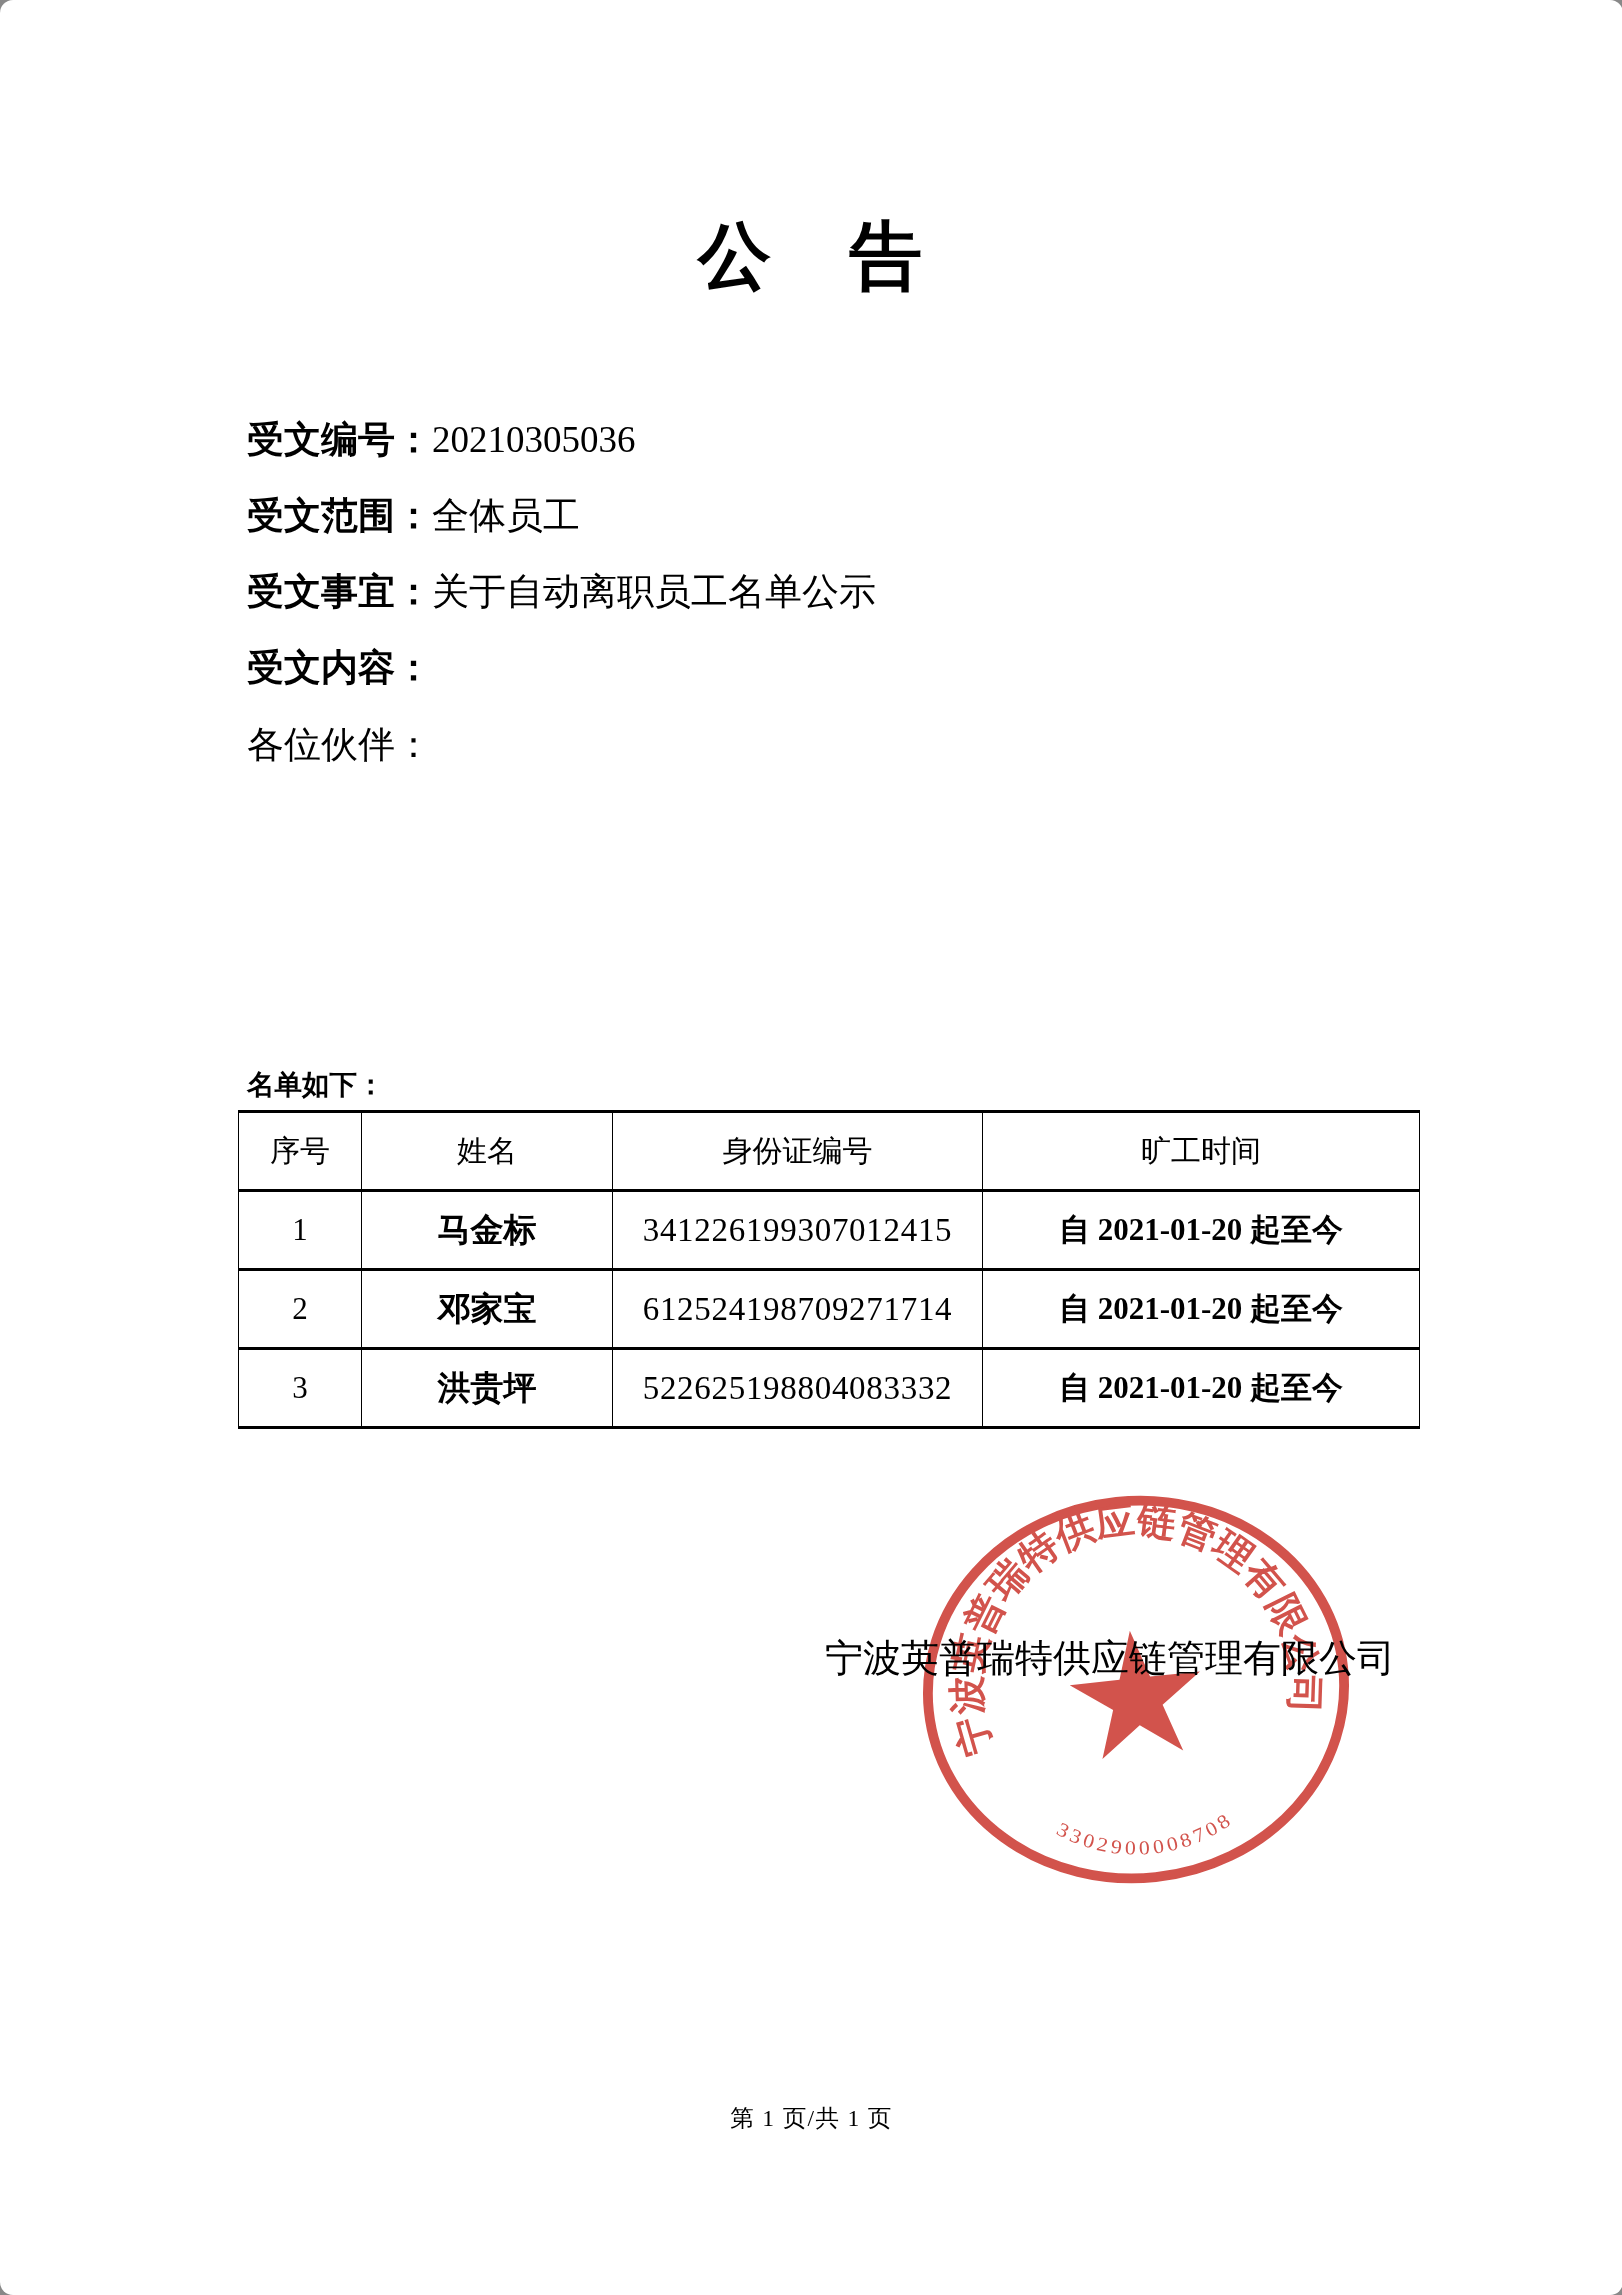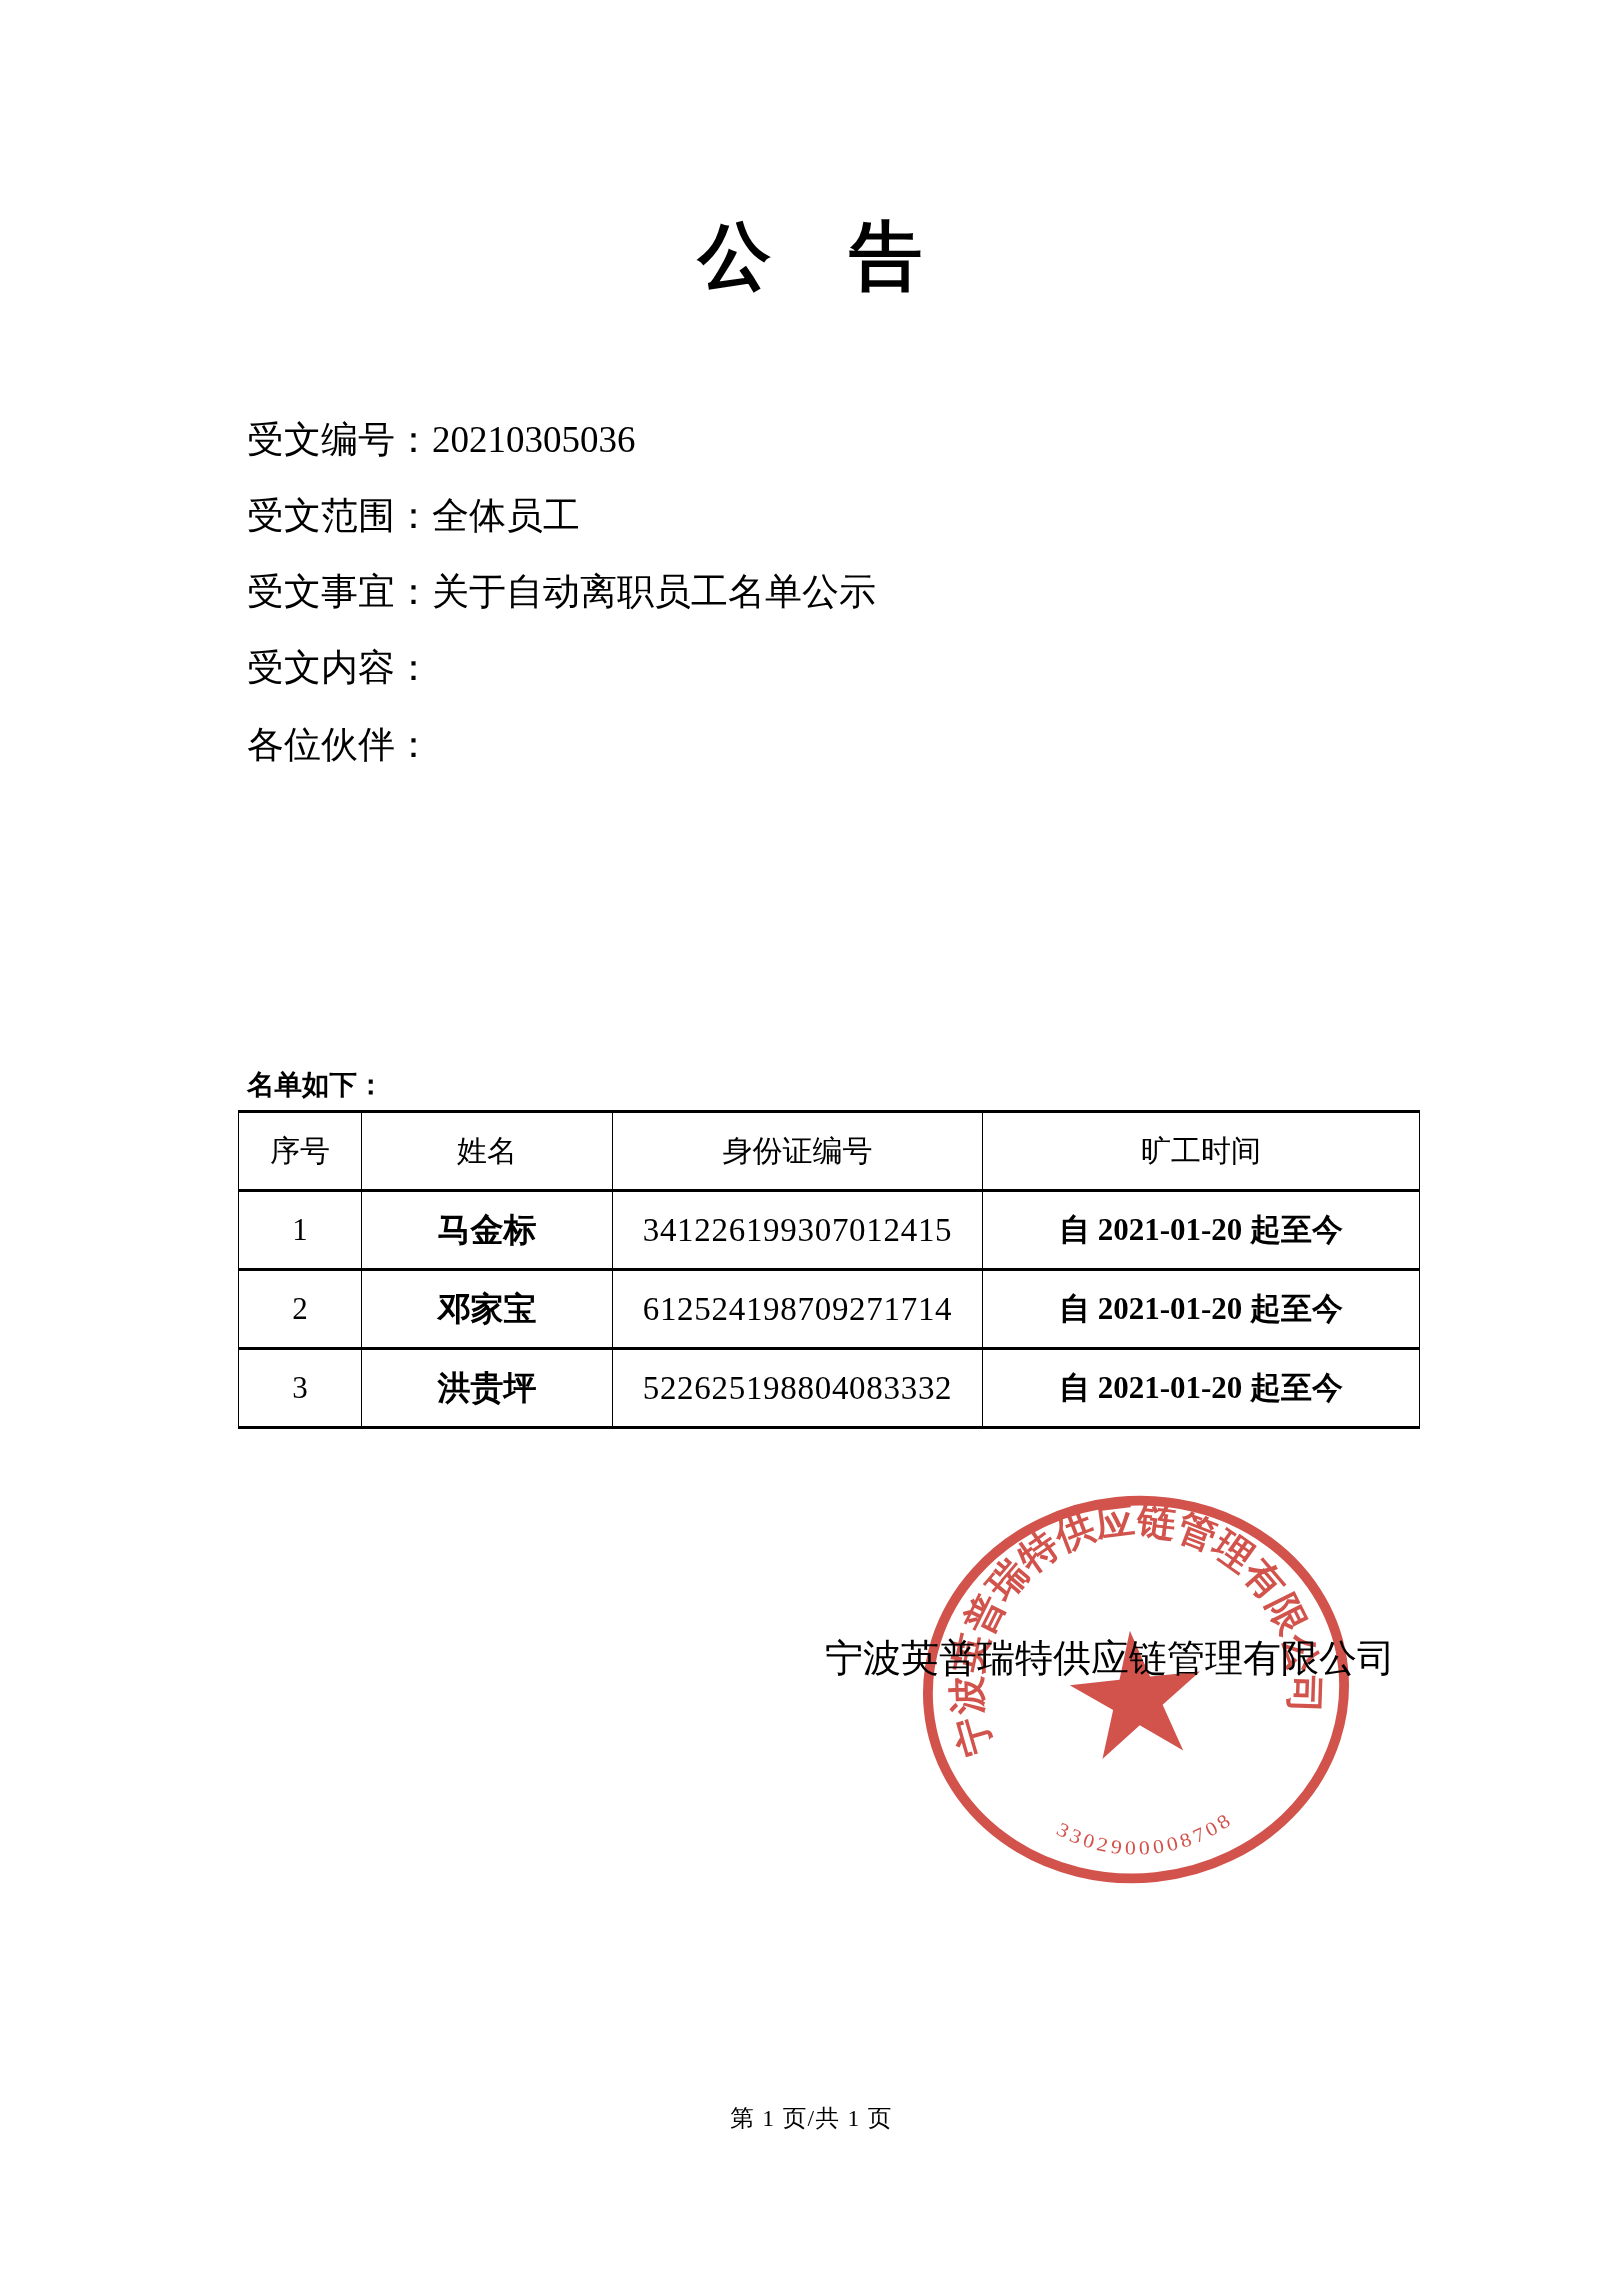--- a/index.html
+++ b/index.html
@@ -3,30 +3,31 @@
 <meta charset="utf-8">
 <style>
   html,body{margin:0;padding:0;background:#888;}
   .page{
     position:relative;
     width:1623px;height:2295px;
     background:#ffffff;
     font-family:"Liberation Serif","DejaVu Serif",serif;
     color:#000;
     overflow:hidden;
+    border-radius:13px;
   }
   .doc-title{
     position:absolute;top:208px;left:0;width:100%;
     text-align:center;font-size:73px;font-weight:bold;
     letter-spacing:2.6px;
   }
   .field{
     position:absolute;left:247px;font-size:37px;white-space:nowrap;
   }
-  .field .lbl{font-weight:normal;}
+  .field .lbl{font-weight:bold;}
   .f-docno{top:415px;}
   .f-scope{top:491px;}
   .f-subject{top:567px;}
   .f-content{top:643px;}
   .f-salutation{top:720px;}
   .para{
     position:absolute;left:247px;top:810px;width:1132px;
     font-size:37px;line-height:80px;white-space:nowrap;
   }
   .para .pline{height:80px;}

